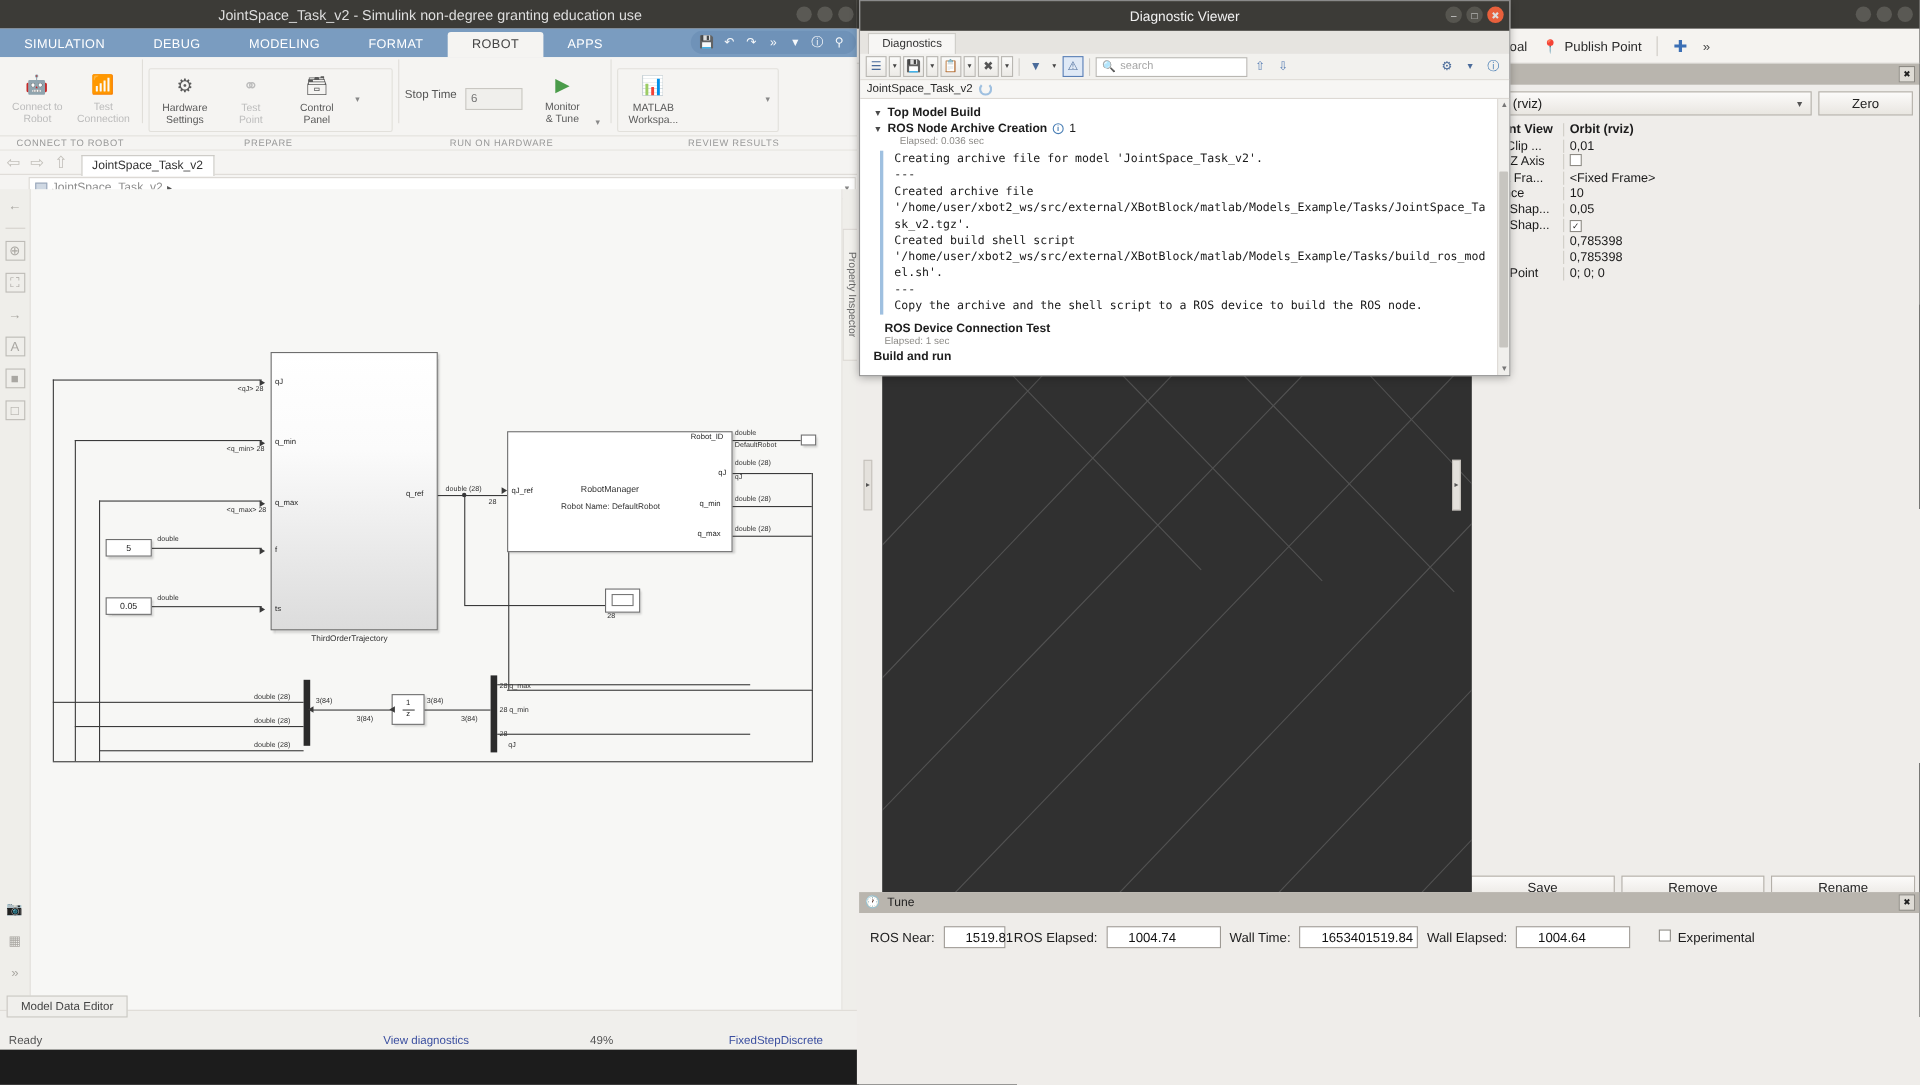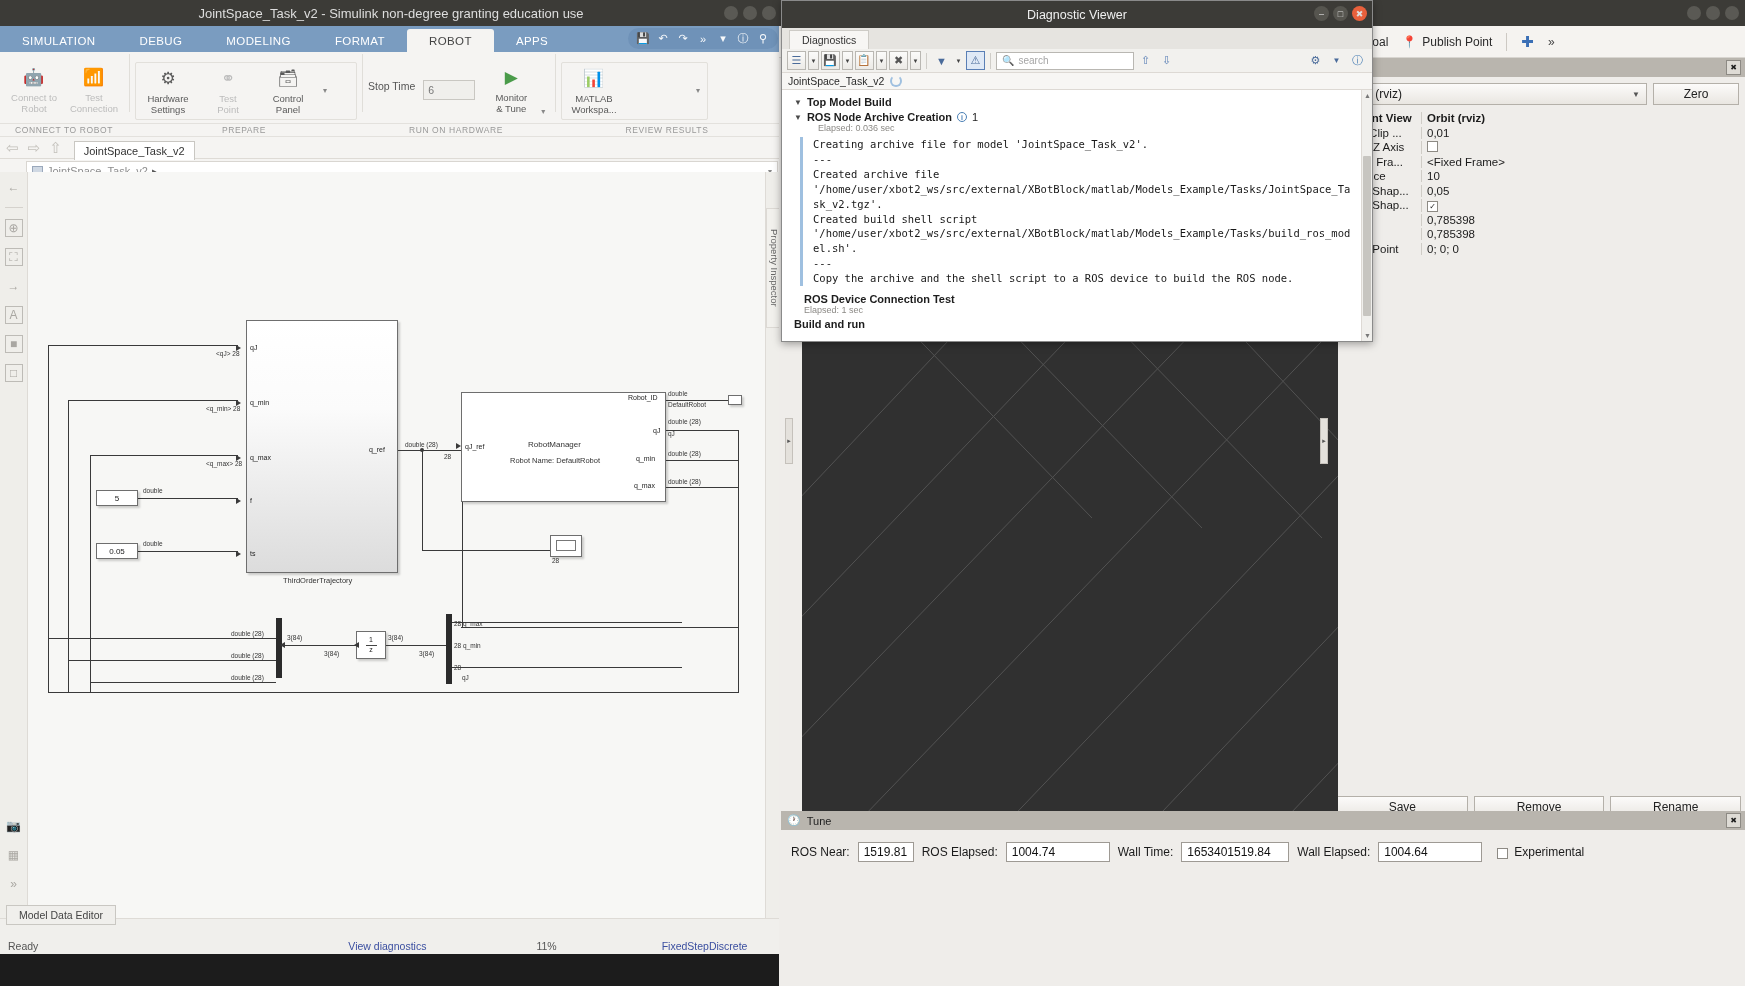--- a/index.html
+++ b/index.html
@@ -155,21 +155,21 @@
   .vl-head { font-weight:bold; }
   .cbx { width:11px; height:11px; border:1px solid #8d8a84; background:#fff; display:inline-block;
          font-size:8px; text-align:center; line-height:10px; color:#222; }
   .btnrow { display:flex; gap:6px; }
   .rvbtn { flex:1; height:22px; border:1px solid #b4b0a9; background:linear-gradient(#fcfbfa,#e9e6e1);
            font-size:12px; color:#222; display:flex; align-items:center; justify-content:center; }
   .combo { height:22px; border:1px solid #b4b0a9; background:linear-gradient(#fcfbfa,#e9e6e1);
            display:flex; align-items:center; justify-content:space-between; padding:0 6px;
            font-size:12px; color:#1b1b1b; }
   .timefield { height:20px; border:1px solid #9e9a94; background:#fff; font-size:12px;
-               color:#111; display:flex; align-items:center; padding:0 5px; }
+               color:#111; display:flex; align-items:center; padding:0 19px; }
   .expander { position:absolute; width:8px; height:46px; background:#e4e1dc; border:1px solid #c5c1bb;
               display:flex; align-items:center; justify-content:center; font-size:7px; color:#555; }
 </style>
 </head>
 <body>
 
 <div id="root">
 
   <div class="slwin">
 
@@ -429,21 +429,21 @@
       <div class="sl-right-rail">
         <div class="propinsp">Property Inspector</div>
       </div>
     </div>
 
     <div class="sl-status">
       <div class="mde">Model Data Editor</div>
       <div class="statrow">
         <span style="padding-left:8px">Ready</span>
         <span class="lnk" style="padding-left:310px">View diagnostics</span>
-        <span style="padding-left:110px">11%</span>
+        <span style="padding-left:110px">49%</span>
         <span class="lnk" style="padding-left:105px">FixedStepDiscrete</span>
       </div>
     </div>
   </div>
 
   <div class="rviz">
     <div class="rv-title">
       <div class="winbtns">
         <div class="winbtn"></div>
         <div class="winbtn"></div>
@@ -580,21 +580,21 @@
       </div>
       <div style="display:flex; align-items:center; gap:8px; padding:12px 8px 0 10px; font-size:12px; color:#1b1b1b">
         <span>ROS Near:</span>
         <div class="timefield" style="width:56px">1519.81</div>
         <span>ROS Elapsed:</span>
         <div class="timefield" style="width:104px">1004.74</div>
         <span>Wall Time:</span>
         <div class="timefield" style="width:108px">1653401519.84</div>
         <span>Wall Elapsed:</span>
         <div class="timefield" style="width:104px">1004.64</div>
-        <span style="display:flex;align-items:flex-end;gap:6px;margin-left:7px">
+        <span style="display:flex;align-items:flex-start;gap:6px;margin-left:18px">
           <span class="cbx"></span>
           <span>Experimental</span>
         </span>
       </div>
     </div>
   </div>
 
   <div class="dv">
     <div class="dv-title">
       <span>Diagnostic Viewer</span>

